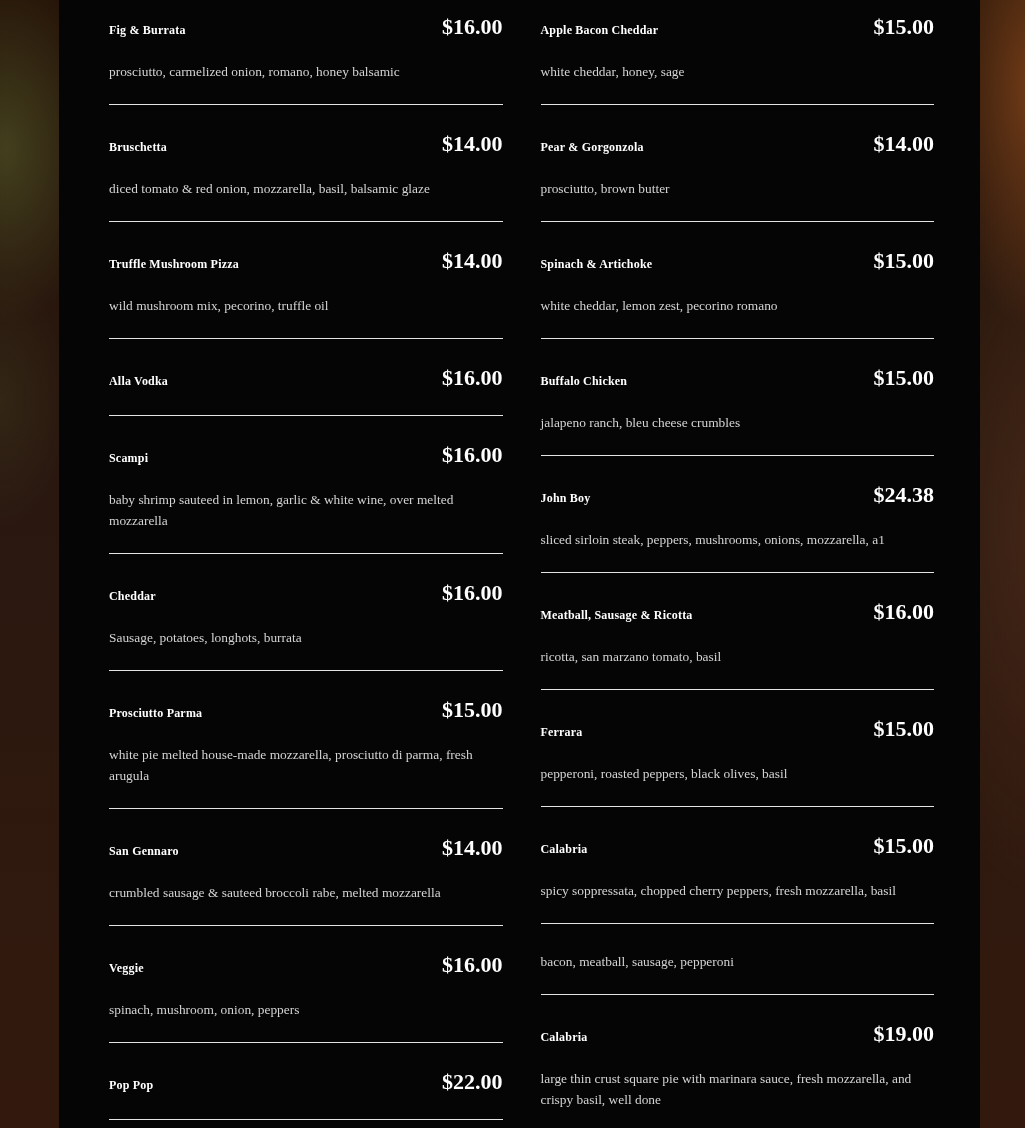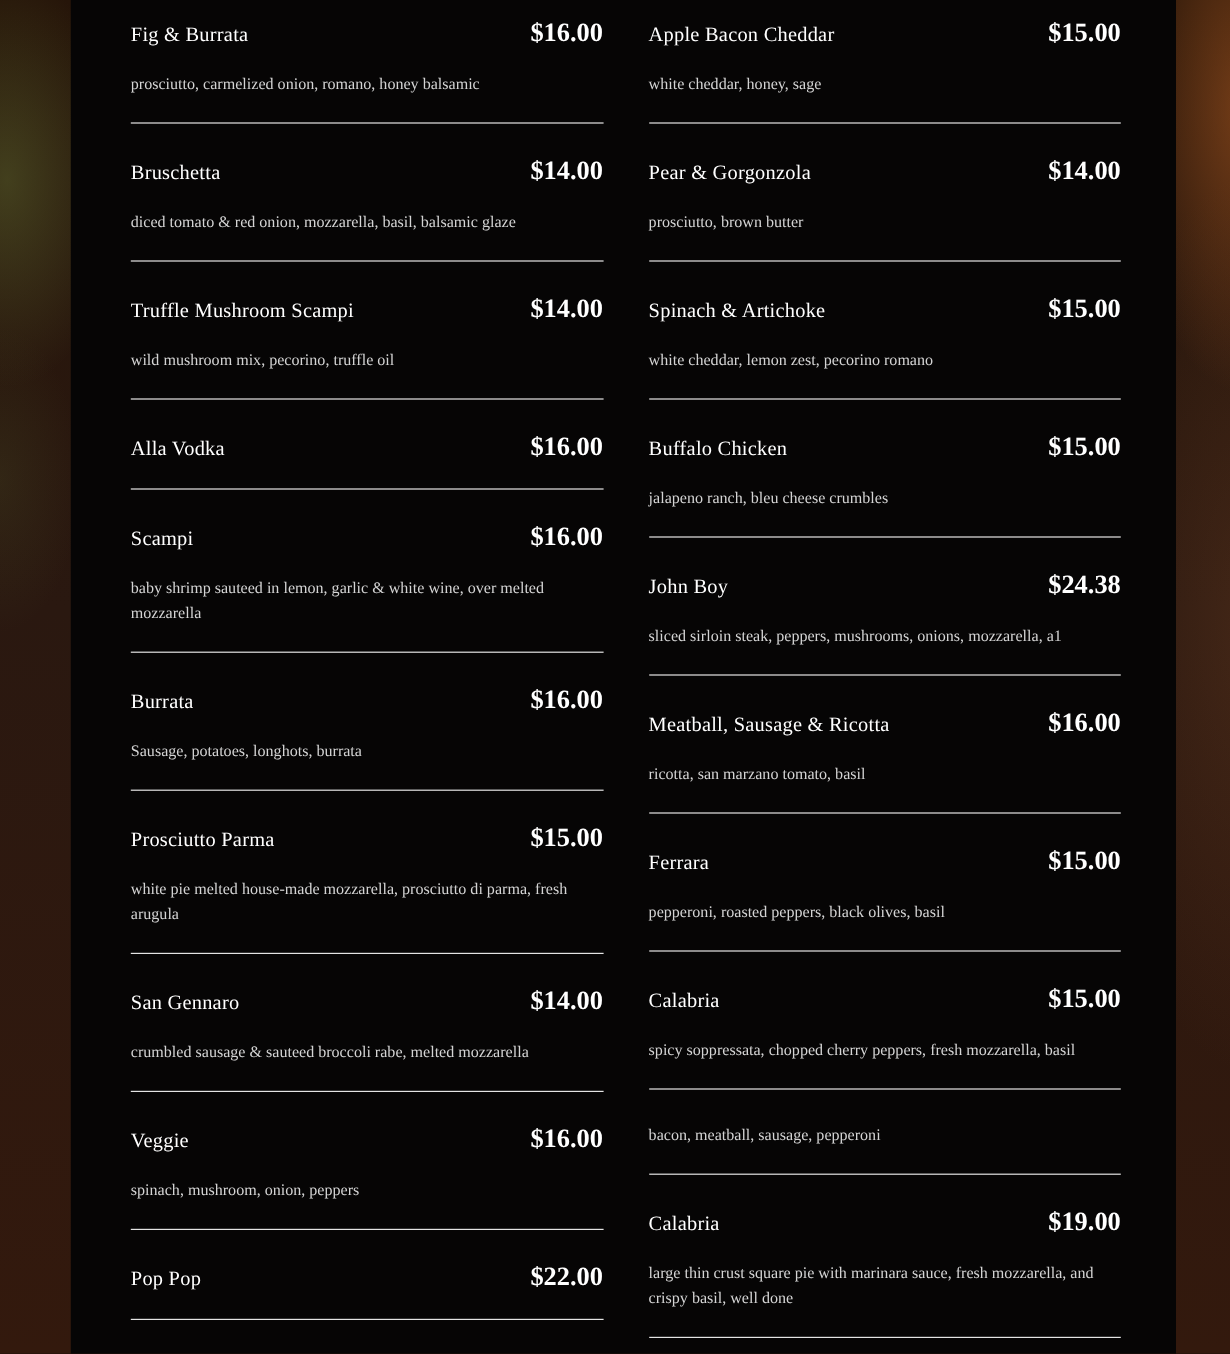--- a/index.html
+++ b/index.html
@@ -44,23 +44,23 @@
   }
   .menu-item + .menu-item{margin-top:27px;}
   .item-head{
     display:flex;
     justify-content:space-between;
     align-items:baseline;
     gap:12px;
   }
   .item-name{
     margin:0;
-    font-size:17px;
+    font-size:12px;
     line-height:23px;
-    font-weight:normal;
+    font-weight:bold;
     color:var(--title-color);
     letter-spacing:0.2px;
   }
   .item-price{
     font-size:22px;
     line-height:23px;
     font-weight:bold;
     color:var(--title-color);
     white-space:nowrap;
   }
@@ -88,21 +88,21 @@
   <article class="menu-item">
     <div class="item-head">
       <h3 class="item-name">Bruschetta</h3>
       <span class="item-price">$14.00</span>
     </div>
     <p class="item-desc">diced tomato &amp; red onion, mozzarella, basil, balsamic glaze</p>
   </article>
 
   <article class="menu-item">
     <div class="item-head">
-      <h3 class="item-name">Truffle Mushroom Scampi</h3>
+      <h3 class="item-name">Truffle Mushroom Pizza</h3>
       <span class="item-price">$14.00</span>
     </div>
     <p class="item-desc">wild mushroom mix, pecorino, truffle oil</p>
   </article>
 
   <article class="menu-item">
     <div class="item-head">
       <h3 class="item-name">Alla Vodka</h3>
       <span class="item-price">$16.00</span>
     </div>
@@ -111,21 +111,21 @@
   <article class="menu-item">
     <div class="item-head">
       <h3 class="item-name">Scampi</h3>
       <span class="item-price">$16.00</span>
     </div>
     <p class="item-desc">baby shrimp sauteed in lemon, garlic &amp; white wine, over melted mozzarella</p>
   </article>
 
   <article class="menu-item">
     <div class="item-head">
-      <h3 class="item-name">Burrata</h3>
+      <h3 class="item-name">Cheddar</h3>
       <span class="item-price">$16.00</span>
     </div>
     <p class="item-desc">Sausage, potatoes, longhots, burrata</p>
   </article>
 
   <article class="menu-item">
     <div class="item-head">
       <h3 class="item-name">Prosciutto Parma</h3>
       <span class="item-price">$15.00</span>
     </div>

